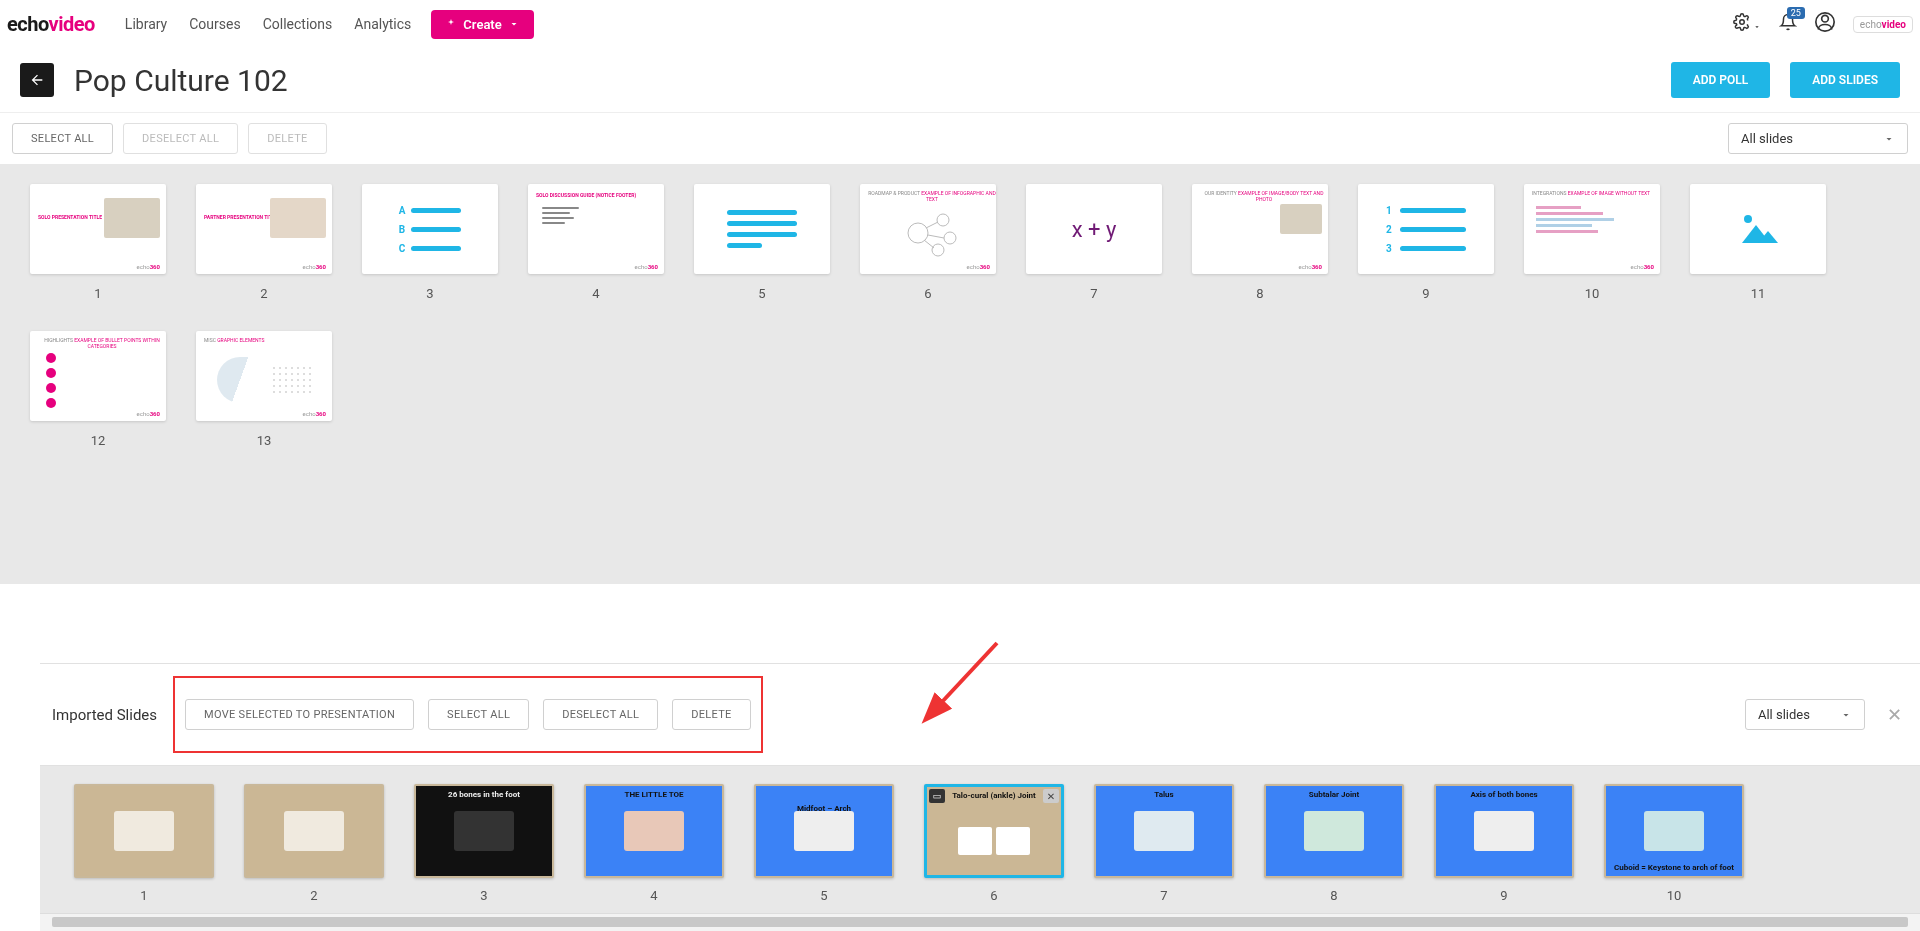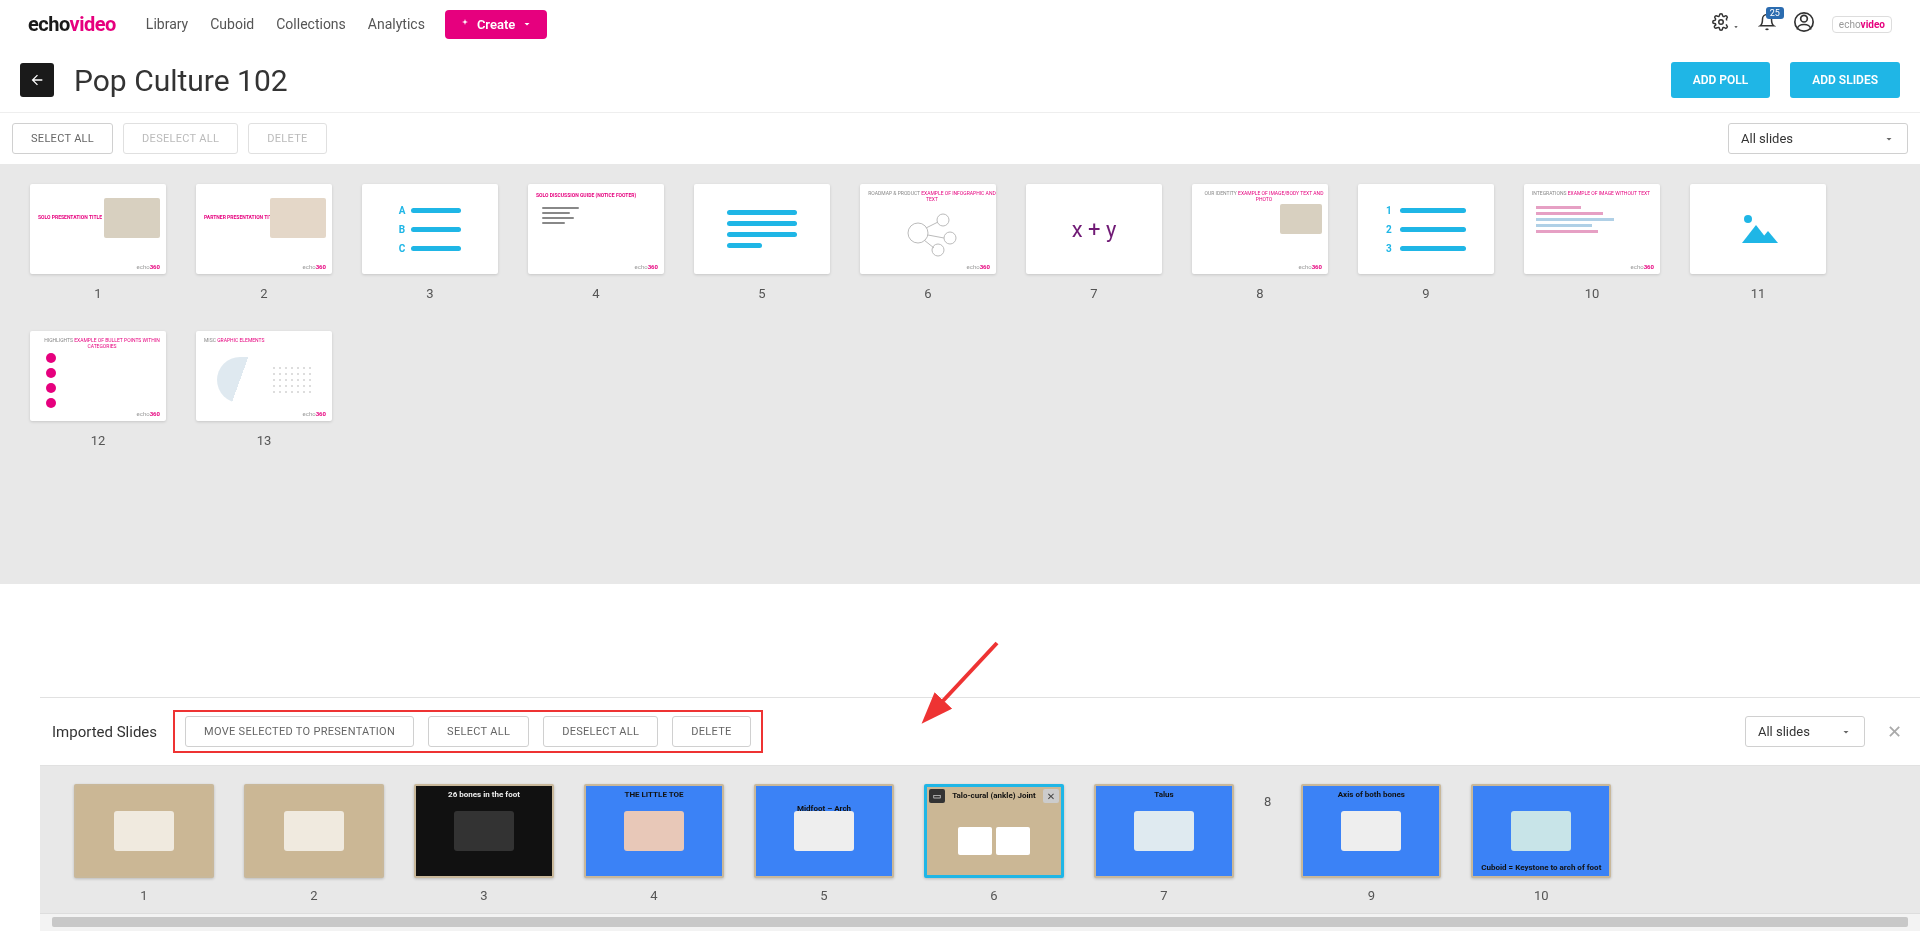--- a/index.html
+++ b/index.html
@@ -1,19 +1,19 @@
 <!DOCTYPE html>
 <html><head>
 <meta charset="utf-8">
 <style>
 * { margin: 0; padding: 0; box-sizing: border-box; font-family: -apple-system, BlinkMacSystemFont, "Segoe UI", Roboto, Arial, sans-serif; }
 body { background: #fff; color: #333; overflow: hidden; height: 931px; width: 1920px; position: relative; }
 
 
-.topnav { display: flex; align-items: center; padding: 10px 28px; border-bottom: 0 solid #eee; height: 48px; }
+.topnav { display: flex; align-items: center; padding: 10px 7px; border-bottom: 0 solid #eee; height: 48px; }
 .logo { font-size: 20px; font-weight: 700; letter-spacing: -0.5px; margin-right: 30px; }
 .logo .echo { color: #1a1a1a; }
 .logo .video { color: #e6007e; }
 .navlinks { display: flex; gap: 22px; font-size: 14px; color: #555; }
 .navlinks span { cursor: pointer; }
 .create-btn { margin-left: 20px; background: #e6007e; color: #fff; border: none; border-radius: 4px; padding: 7px 14px; font-size: 13px; font-weight: 600; display: inline-flex; align-items: center; gap: 6px; cursor: pointer; }
 .create-btn svg { width: 12px; height: 12px; }
 .topnav-spacer { flex: 1; }
 .topnav-icons { display: flex; align-items: center; gap: 18px; }
 .topnav-icons .ic { position: relative; color: #444; cursor: pointer; }
@@ -37,21 +37,21 @@
 
 .slidegrid { background: #e8e8e8; padding: 20px 30px 60px 30px; display: flex; flex-wrap: wrap; gap: 30px 30px; align-content: flex-start; }
 .slidecell { width: 136px; text-align: center; }
 .thumb { width: 136px; height: 90px; background: #fff; border-radius: 2px; box-shadow: 0 1px 3px rgba(0,0,0,0.15); position: relative; overflow: hidden; display:flex; align-items:center; justify-content:center; cursor:pointer; }
 .slidecell .num { margin-top: 12px; font-size: 13px; color: #555; }
 
 
 .imported-section { position: absolute; left:0; right:0; bottom:0; background:#fff;margin-left:40px; }
 .imported-head { display: flex; align-items: center; padding: 12px 12px; gap: 16px; border-top:1px solid #e1e1e1; border-bottom:1px solid #e1e1e1; }
 .imported-title { font-size: 15px; color: #333; }
-.highlight-box { border: 2px solid #e33; padding: 4px 10px; display: flex; gap: 14px; }
+.highlight-box { border: 2px solid #e33; padding: 21px 10px; display: flex; gap: 14px; }
 .imported-head .filter-sel { min-width: 120px; }
 .close-imports { color:#aaa; cursor:pointer; padding:0 6px; font-size:18px; }
 
 .imported-strip-wrap { position:relative; background:#e8e8e8; }
 .imported-strip { display:flex; gap:30px; padding:18px 34px 10px 34px; overflow-x:auto; }
 .imported-cell { text-align:center; }
 .imported-cell .thumb2 { width:140px; height:94px; background:#c9b89a; border:2px solid transparent; border-radius:2px; box-shadow: 0 1px 3px rgba(0,0,0,0.2); position:relative; overflow:hidden; cursor:pointer; display:flex; align-items:center; justify-content:center; }
 .imported-cell.selected .thumb2 { border:3px solid #1fb6e6; }
 .imported-cell .num { margin-top: 10px; font-size:13px; color:#555; }
 .thumb2 .mark { position:absolute; top:2px; left:2px; width:16px; height:14px; background:#333; color:#fff; font-size:9px; display:flex; align-items:center; justify-content:center; border-radius:2px; }
@@ -90,21 +90,21 @@
 </style>
 </head>
 <body>
 
 <div class="topnav">
   <div class="logo">
     <span class="echo">echo</span><span class="video">video</span>
   </div>
   <div class="navlinks">
     <span>Library</span>
-    <span>Cuboid</span>
+    <span>Courses</span>
     <span>Collections</span>
     <span>Analytics</span>
   </div>
   <button class="create-btn">
     <svg viewBox="0 0 24 24" fill="white">
         <path d="M12 2l1.5 4.5L18 8l-4.5 1.5L12 14l-1.5-4.5L6 8l4.5-1.5z"></path>
       </svg>
     <span>Create</span>
     <svg viewBox="0 0 24 24" fill="white" width="10" height="10">
         <path d="M7 10l5 5 5-5z"></path>
@@ -416,20 +416,26 @@
       <div class="imported-cell">
         <div class="thumb2">
             <div class="anat white">
               <div class="lbl">Talus</div>
               <div class="pic" style="background:#dfeaf0"></div>
             </div>
           </div>
         <div class="num">7</div>
       </div>
       <div class="imported-cell">
+        <div class="thumb2">
+            <div class="anat white">
+              <div class="lbl">Subtalar Joint</div>
+              <div class="pic" style="background:#cfe8dc"></div>
+            </div>
+          </div>
         <div class="num">8</div>
       </div>
       <div class="imported-cell">
         <div class="thumb2">
             <div class="anat white">
               <div class="lbl">Axis of both bones</div>
               <div class="pic" style="background:#eee"></div>
             </div>
           </div>
         <div class="num">9</div>

